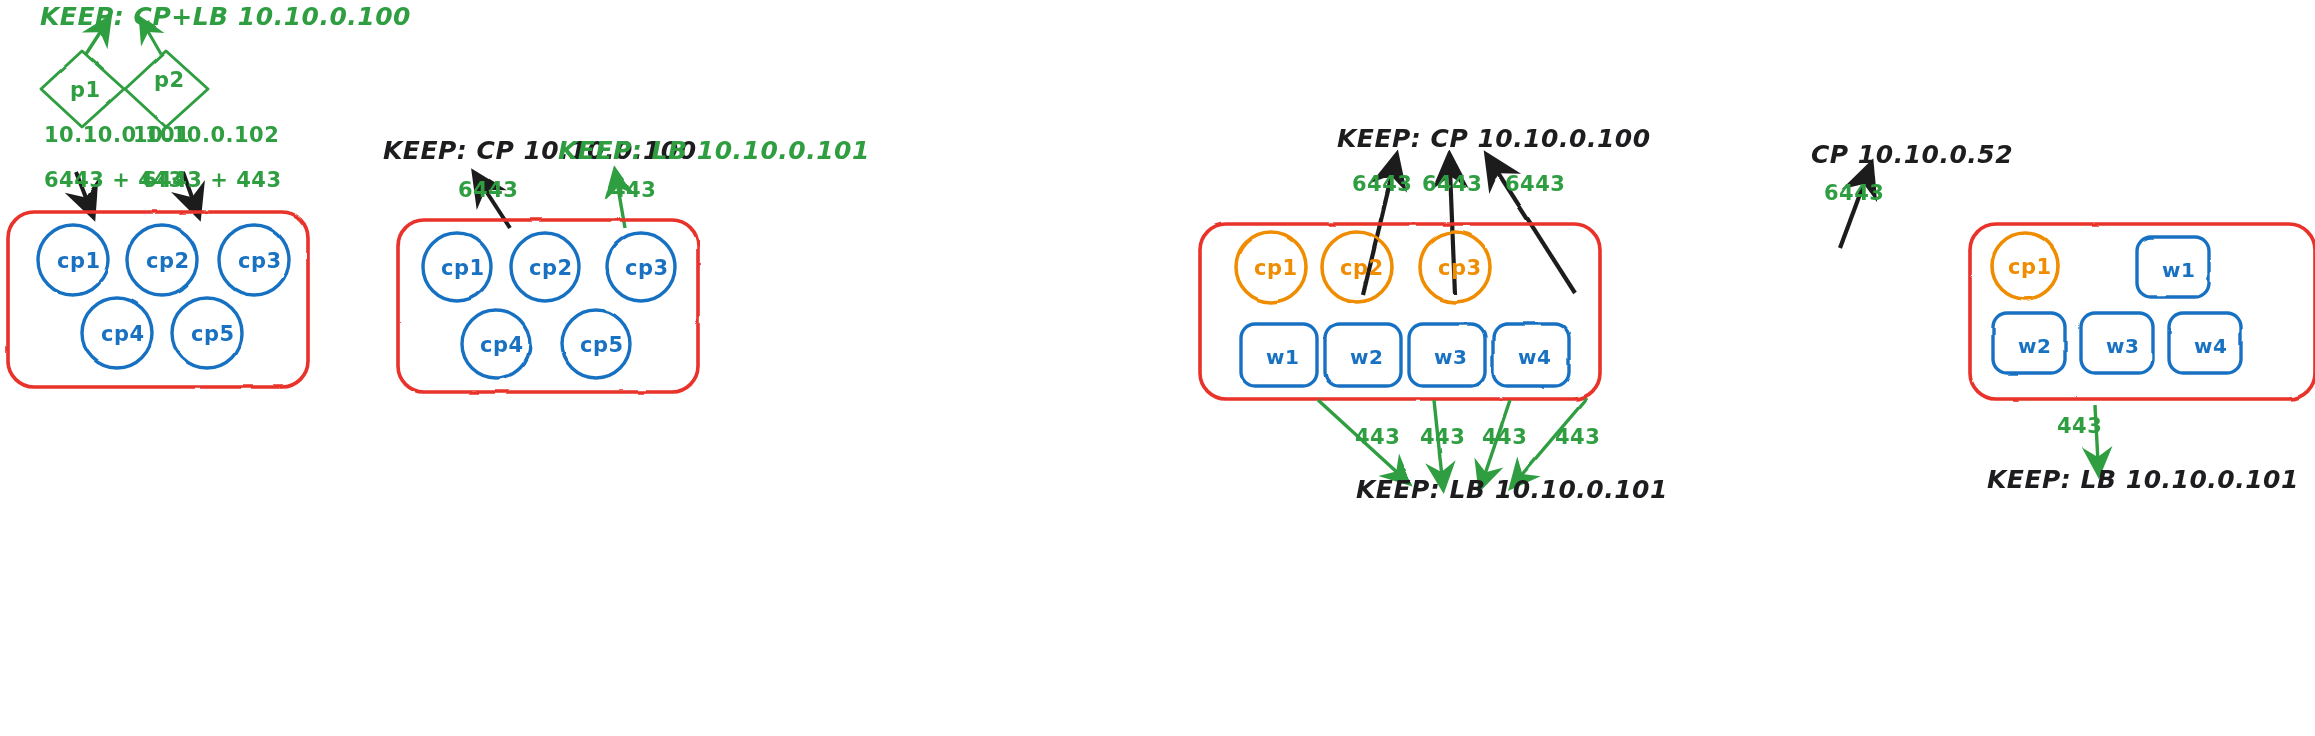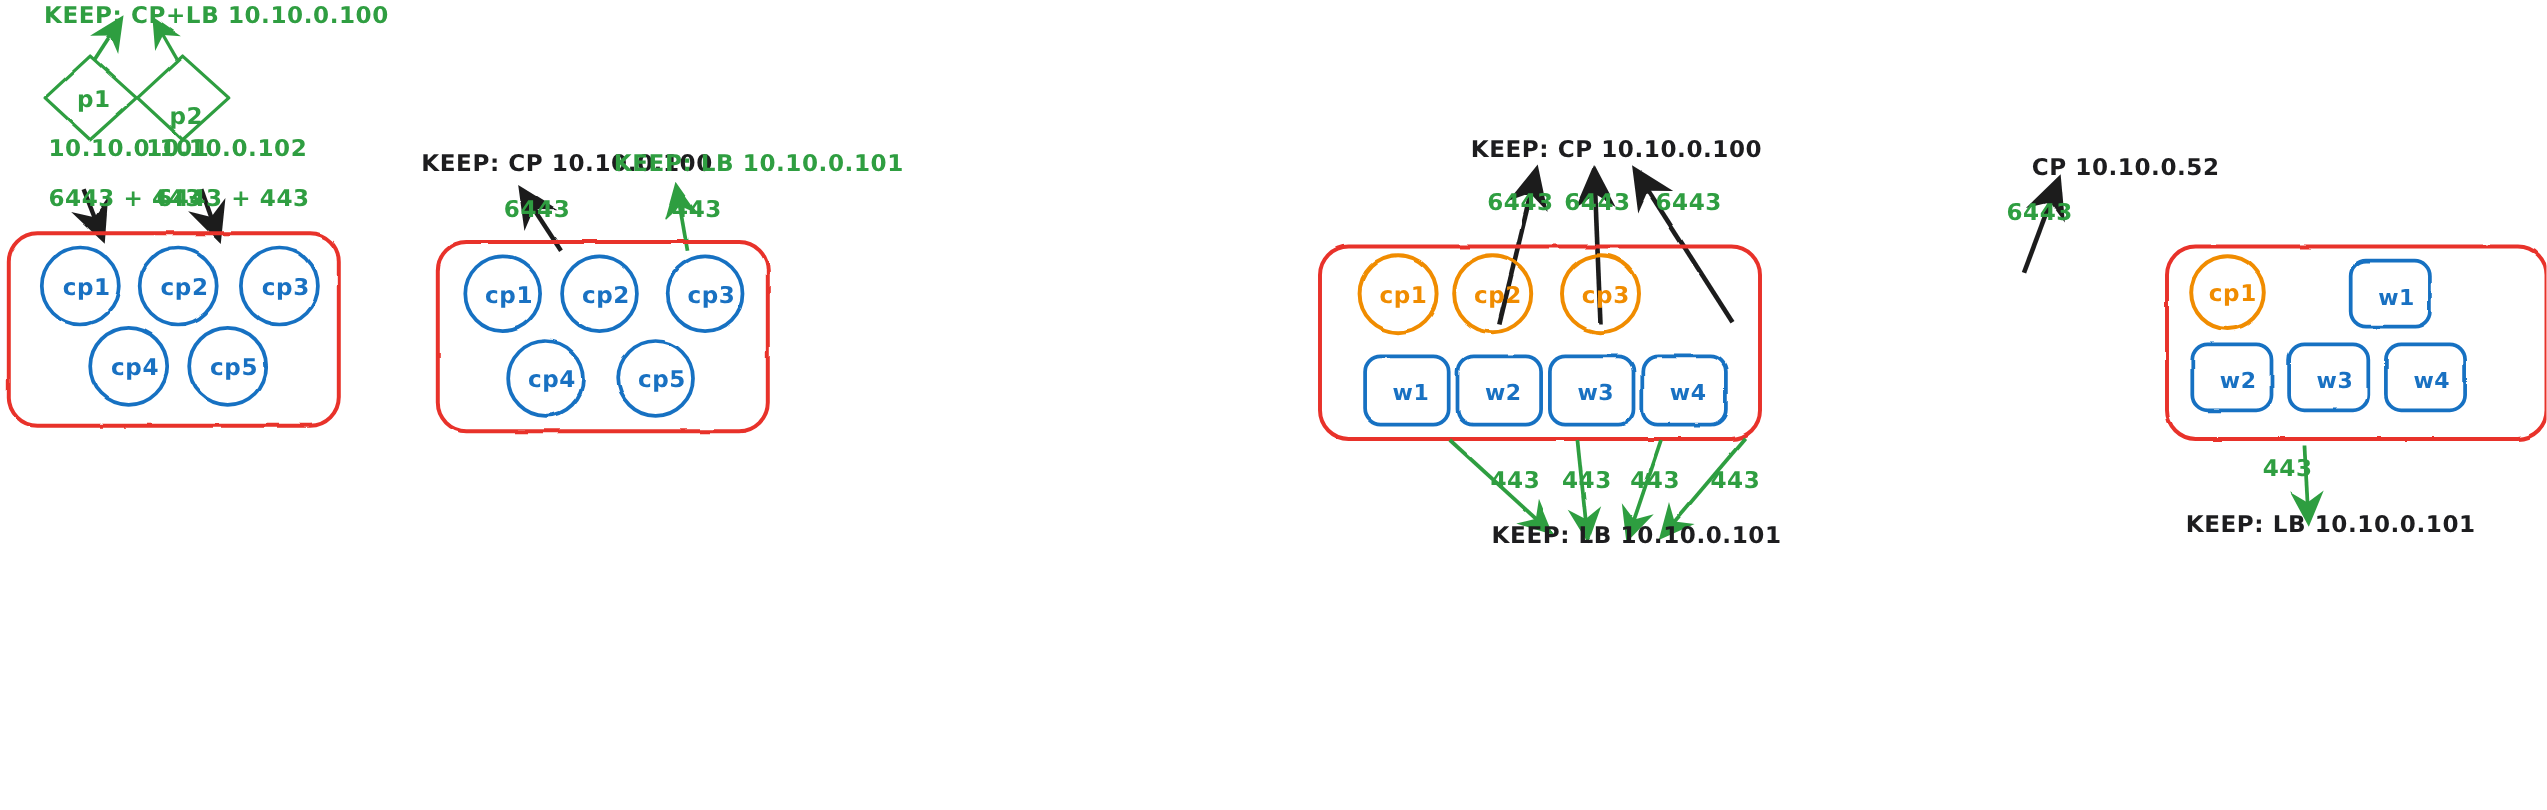--- a/index.html
+++ b/index.html
@@ -24,22 +24,23 @@
     position: absolute;
     white-space: nowrap;
     font-family: "DejaVu Sans", sans-serif;
     letter-spacing: 0.5px;
   }
   .lbl-black { color: #1d1d1f; }
   .lbl-green { color: #2f9e41; }
   .lbl-blue  { color: #1971c2; }
   .lbl-orange{ color: #f08c00; }
   .t-keep {
-    font-size: 21px;
+    font-size: 25px;
     font-weight: 700;
+    font-style: italic;
   }
   .t-ip {
     font-size: 21px;
     font-weight: 600;
   }
   .t-port {
     font-size: 21px;
     font-weight: 600;
   }
   .t-node {
@@ -144,21 +145,21 @@
     <rect x="2081" y="313" width="72" height="60" rx="14" ry="14" fill="none" stroke="#1971c2" stroke-width="3.4"></rect>
     <rect x="2169" y="313" width="72" height="60" rx="14" ry="14" fill="none" stroke="#1971c2" stroke-width="3.4"></rect>
 
     <path d="M2095,405 L2098,462" stroke="#2f9e41" stroke-width="3.4" fill="none" marker-end="url(#arrG)"></path>
   </g>
 </svg>
 
 <div class="lbl t-keep lbl-green" style="left:40px; top:2px;">KEEP: CP+LB 10.10.0.100</div>
 
 <div class="lbl t-node lbl-green" style="left:70px; top:78px;text-align:right;">p1</div>
-<div class="lbl t-node lbl-green" style="left:154px; top:94px;">p2</div>
+<div class="lbl t-node lbl-green" style="left:154px; top:68px;">p2</div>
 
 <div class="lbl t-ip lbl-green" style="left:44px; top:123px;">10.10.0.101</div>
 <div class="lbl t-ip lbl-green" style="left:133px; top:123px;text-align:right;">10.10.0.102</div>
 
 <div class="lbl t-port lbl-green" style="left:44px; top:168px;">6443 + 443</div>
 <div class="lbl t-port lbl-green" style="left:142px; top:168px;">6443 + 443</div>
 
 <div class="lbl t-node lbl-blue" style="left:57px; top:249px;">cp1</div>
 <div class="lbl t-node lbl-blue" style="left:146px; top:249px;">cp2</div>
 <div class="lbl t-node lbl-blue" style="left:238px; top:249px;">cp3</div>
@@ -192,21 +193,21 @@
 <div class="lbl t-node-sm lbl-blue" style="left:1434px; top:345px;">w3</div>
 <div class="lbl t-node-sm lbl-blue" style="left:1518px; top:345px;">w4</div>
 
 <div class="lbl t-port lbl-green" style="left:1355px; top:425px;">443</div>
 <div class="lbl t-port lbl-green" style="left:1420px; top:425px;">443</div>
 <div class="lbl t-port lbl-green" style="left:1482px; top:425px;">443</div>
 <div class="lbl t-port lbl-green" style="left:1555px; top:425px;">443</div>
 
 <div class="lbl t-keep lbl-black" style="left:1356px; top:475px;">KEEP: LB 10.10.0.101</div>
 
-<div class="lbl t-keep lbl-black" style="left:1811px; top:140px;margin-left:36px;">CP 10.10.0.52</div>
+<div class="lbl t-keep lbl-black" style="left:1811px; top:140px;">CP 10.10.0.52</div>
 <div class="lbl t-port lbl-green" style="left:1824px; top:181px;">6443</div>
 
 <div class="lbl t-node lbl-orange" style="left:2008px; top:255px;">cp1</div>
 
 <div class="lbl t-node-sm lbl-blue" style="left:2162px; top:258px;">w1</div>
 <div class="lbl t-node-sm lbl-blue" style="left:2018px; top:334px;">w2</div>
 <div class="lbl t-node-sm lbl-blue" style="left:2106px; top:334px;">w3</div>
 <div class="lbl t-node-sm lbl-blue" style="left:2194px; top:334px;">w4</div>
 
 <div class="lbl t-port lbl-green" style="left:2057px; top:414px;">443</div>

